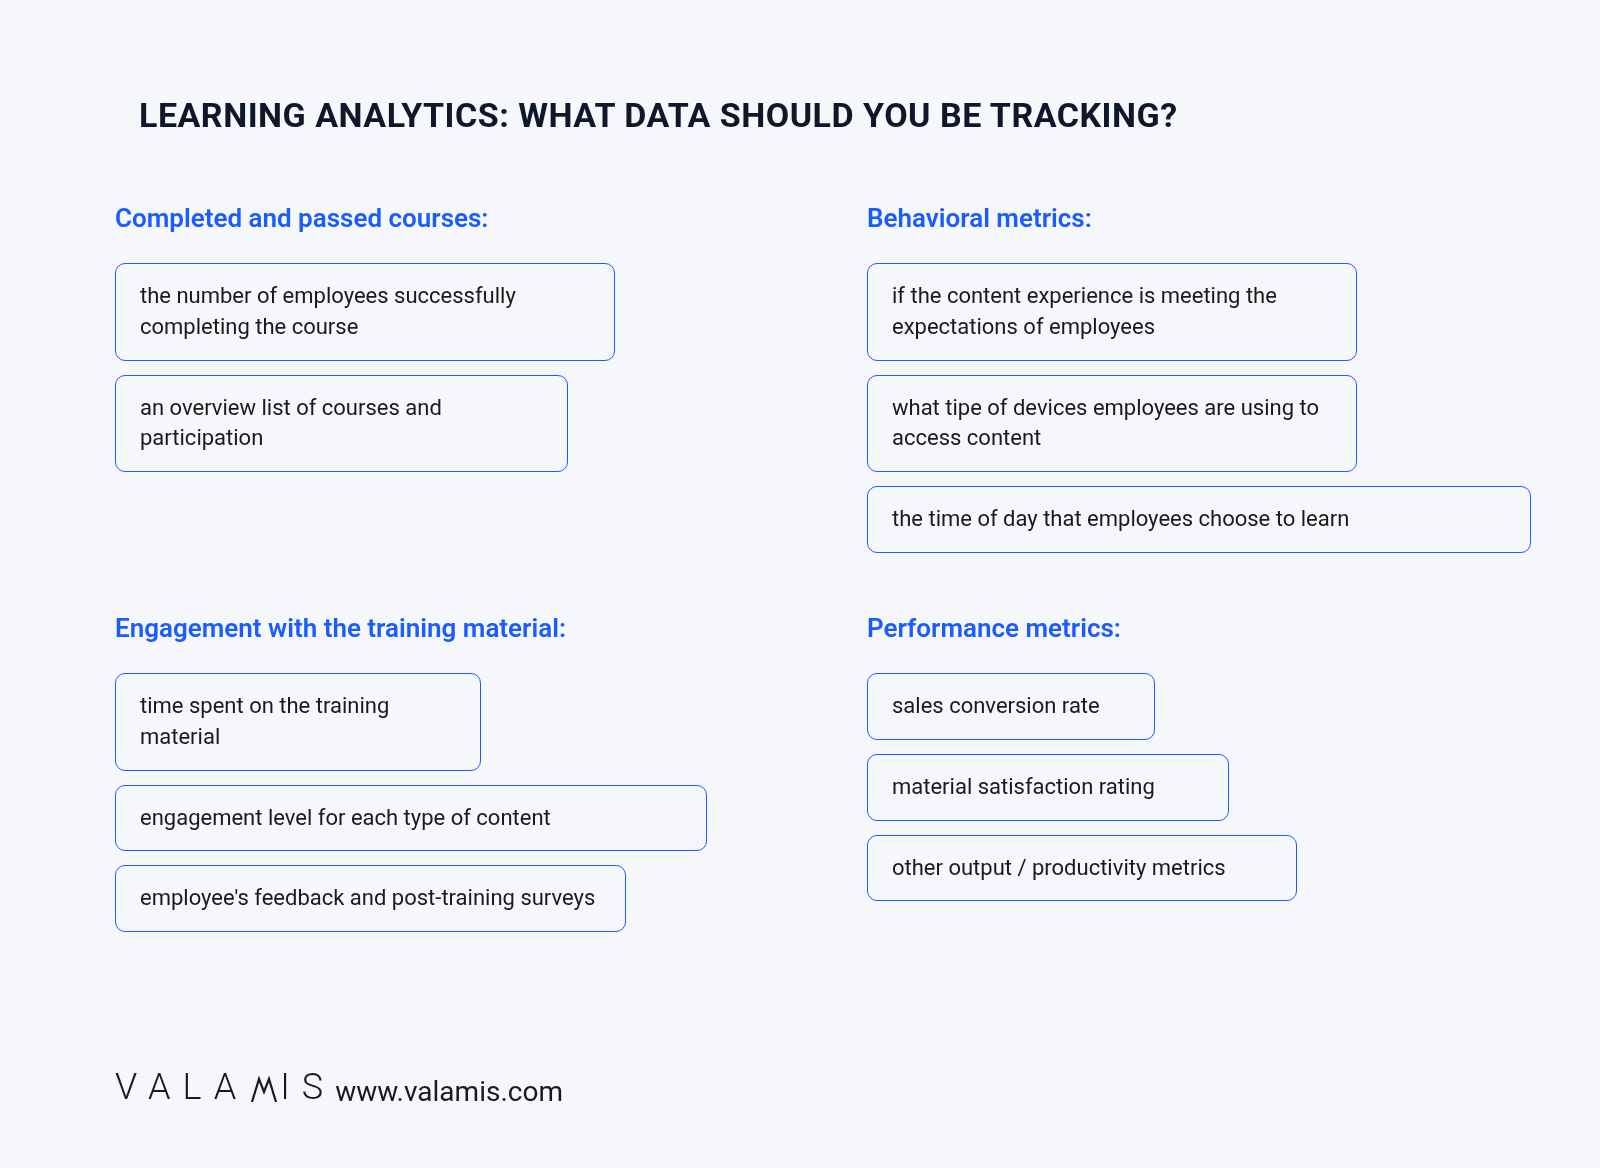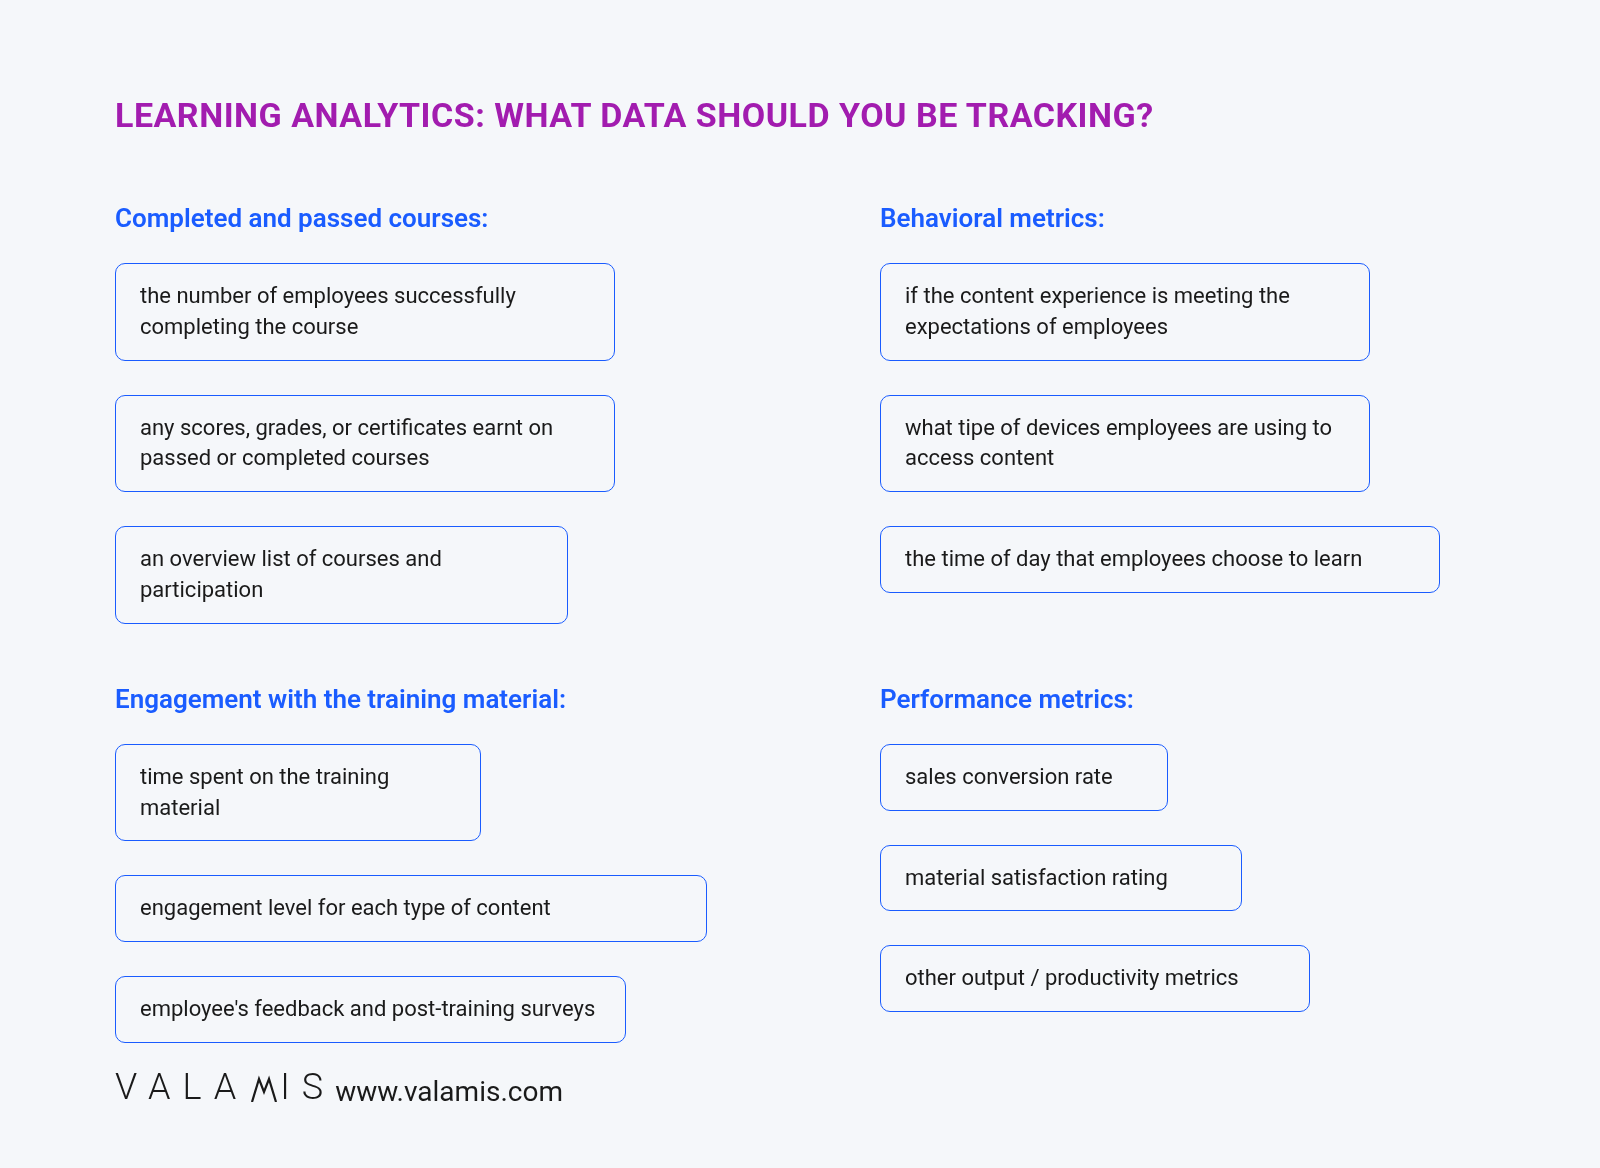--- a/index.html
+++ b/index.html
@@ -10,40 +10,41 @@
       height: 1168px;
       padding: 95px 115px 0 115px;
       color: #1a1a1a;
       position: relative;
     }
     .title {
       font-size: 34px;
       font-weight: 700;
       letter-spacing: 0.5px;
       margin-bottom: 68px;
-      color: #a21caf;
+      color: #0f172a;
+      margin-left: 24px;
     }
     .grid {
       display: grid;
       grid-template-columns: 1fr 1fr;
       column-gap: 160px;
       row-gap: 60px;
     }
     .section { }
     .section-title {
       font-size: 26px;
       font-weight: 600;
       color: #1a5cff;
       margin-bottom: 30px;
     }
     .items {
       display: flex;
       flex-direction: column;
       align-items: flex-start;
-      gap: 34px;
+      gap: 14px;
     }
     .item {
       border: 1.5px solid #1a5cff;
       border-radius: 10px;
       padding: 17px 24px;
       font-size: 22px;
       color: #1a1a1a;
       line-height: 1.4;
     }
     .footer {
@@ -75,31 +76,30 @@
 <body>
 
 <h1 class="title">LEARNING ANALYTICS: WHAT DATA SHOULD YOU BE TRACKING?</h1>
 
 <div class="grid">
 
   <div class="section">
     <h2 class="section-title">Completed and passed courses:</h2>
     <div class="items">
       <div class="item" style="width:500px">the number of employees successfully completing the course</div>
-      <div class="item" style="width:500px">any scores, grades, or certificates earnt on passed or completed courses</div>
       <div class="item" style="width:453px">an overview list of courses and participation</div>
     </div>
   </div>
 
   <div class="section">
     <h2 class="section-title">Behavioral metrics:</h2>
     <div class="items">
       <div class="item" style="width:490px">if the content experience is meeting the expectations of employees</div>
       <div class="item" style="width:490px">what tipe of devices employees are using to access content</div>
-      <div class="item" style="width:560px">the time of day that employees choose to learn</div>
+      <div class="item" style="width:664px">the time of day that employees choose to learn</div>
     </div>
   </div>
 
   <div class="section">
     <h2 class="section-title">Engagement with the training material:</h2>
     <div class="items">
       <div class="item" style="width:366px">time spent on the training material</div>
       <div class="item" style="width:592px">engagement level for each type of content</div>
       <div class="item" style="width:511px">employee's feedback and post-training surveys</div>
     </div>

